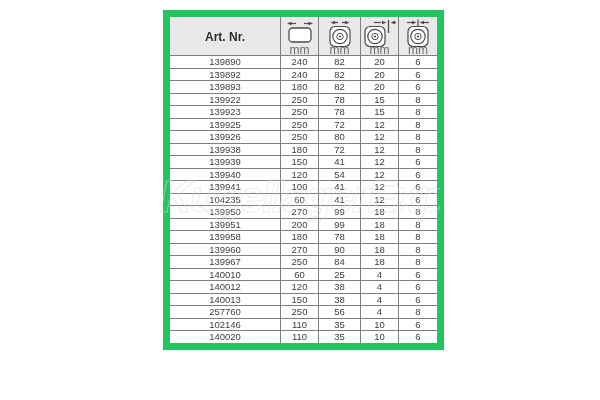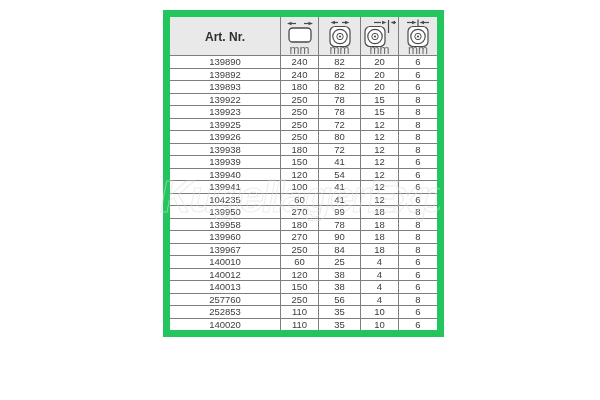--- a/index.html
+++ b/index.html
@@ -238,20 +238,27 @@
           <td>6</td>
         </tr>
         <tr>
           <td>139950</td>
           <td>270</td>
           <td>99</td>
           <td>18</td>
           <td>8</td>
         </tr>
         <tr>
+          <td>139951</td>
+          <td>200</td>
+          <td>99</td>
+          <td>18</td>
+          <td>8</td>
+        </tr>
+        <tr>
           <td>139958</td>
           <td>180</td>
           <td>78</td>
           <td>18</td>
           <td>8</td>
         </tr>
         <tr>
           <td>139960</td>
           <td>270</td>
           <td>90</td>
@@ -287,21 +294,21 @@
           <td>6</td>
         </tr>
         <tr>
           <td>257760</td>
           <td>250</td>
           <td>56</td>
           <td>4</td>
           <td>8</td>
         </tr>
         <tr>
-          <td>252853</td>
+          <td>102146</td>
           <td>110</td>
           <td>35</td>
           <td>10</td>
           <td>6</td>
         </tr>
         <tr>
           <td>140020</td>
           <td>110</td>
           <td>35</td>
           <td>10</td>

